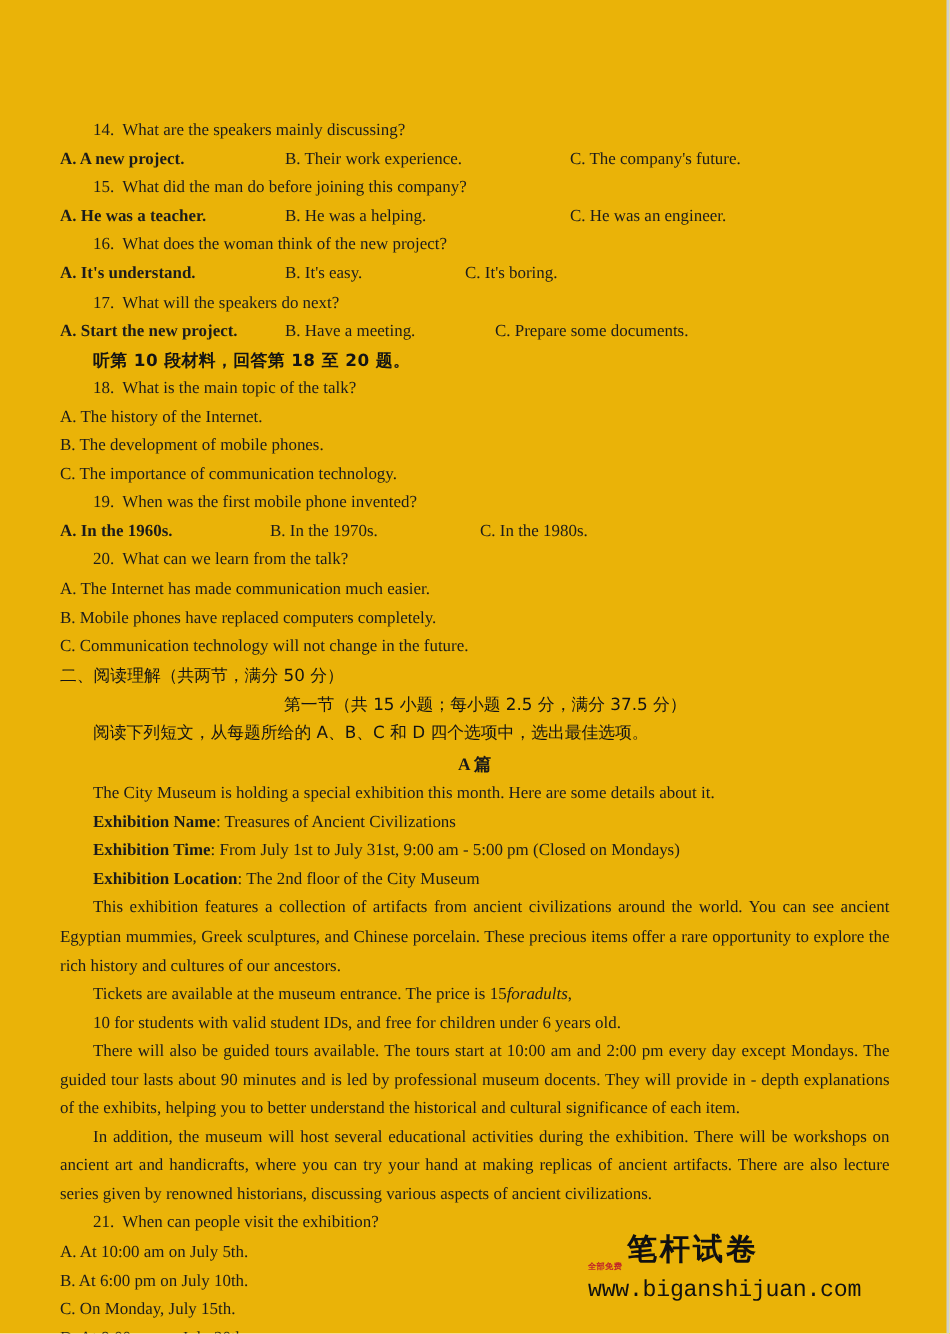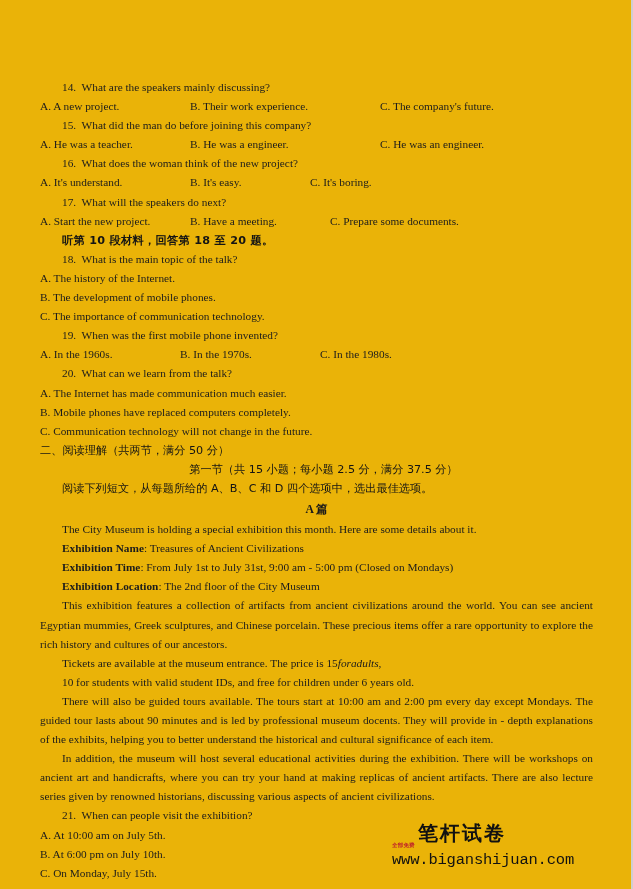--- a/index.html
+++ b/index.html
@@ -43,21 +43,21 @@
     color: #1c1c1c;
   }
   .q {            
     padding-left: 22px;
   }
   .opt {          
     padding-left: 0;
   }
 
   
-  .optrow .o1 { display: inline-block; }
+  .optrow .o1 { display: inline-block; font-weight: bold; }
   .optrow .o2 { display: inline-block; }
   .optrow .o3 { display: inline-block; }
 
   
   .cn {
     font-family: "DejaVu Sans", "Liberation Sans", sans-serif;
     font-size: 11.2px;
     line-height: 19.1px;
     color: #141414;
     white-space: nowrap;
@@ -162,21 +162,21 @@
     </div>
     <div class="line opt optrow">
       <span class="o1" style="width:150px">A. A new project.</span><span class="o2" style="width:190px">B. Their work experience.</span><span class="o3">C. The company's future.</span>
     </div>
 
     <div class="line q">
       <span>15.</span>&nbsp;
       <span>What did the man do before joining this company?</span>
     </div>
     <div class="line opt optrow">
-      <span class="o1" style="width:150px">A. He was a teacher.</span><span class="o2" style="width:190px">B. He was a engineer.</span><span class="o3">C. He was an engineer.</span>
+      <span class="o1" style="width:150px">A. He was a teacher.</span><span class="o2" style="width:190px">B. He was a helping.</span><span class="o3">C. He was an engineer.</span>
     </div>
 
     <div class="line q">
       <span>16.</span>&nbsp;
       <span>What does the woman think of the new project?</span>
     </div>
     <div class="line opt optrow">
       <span class="o1" style="width:150px">A. It's understand.</span><span class="o2" style="width:120px">B. It's easy.</span><span class="o3">C. It's boring.</span>
     </div>
 

